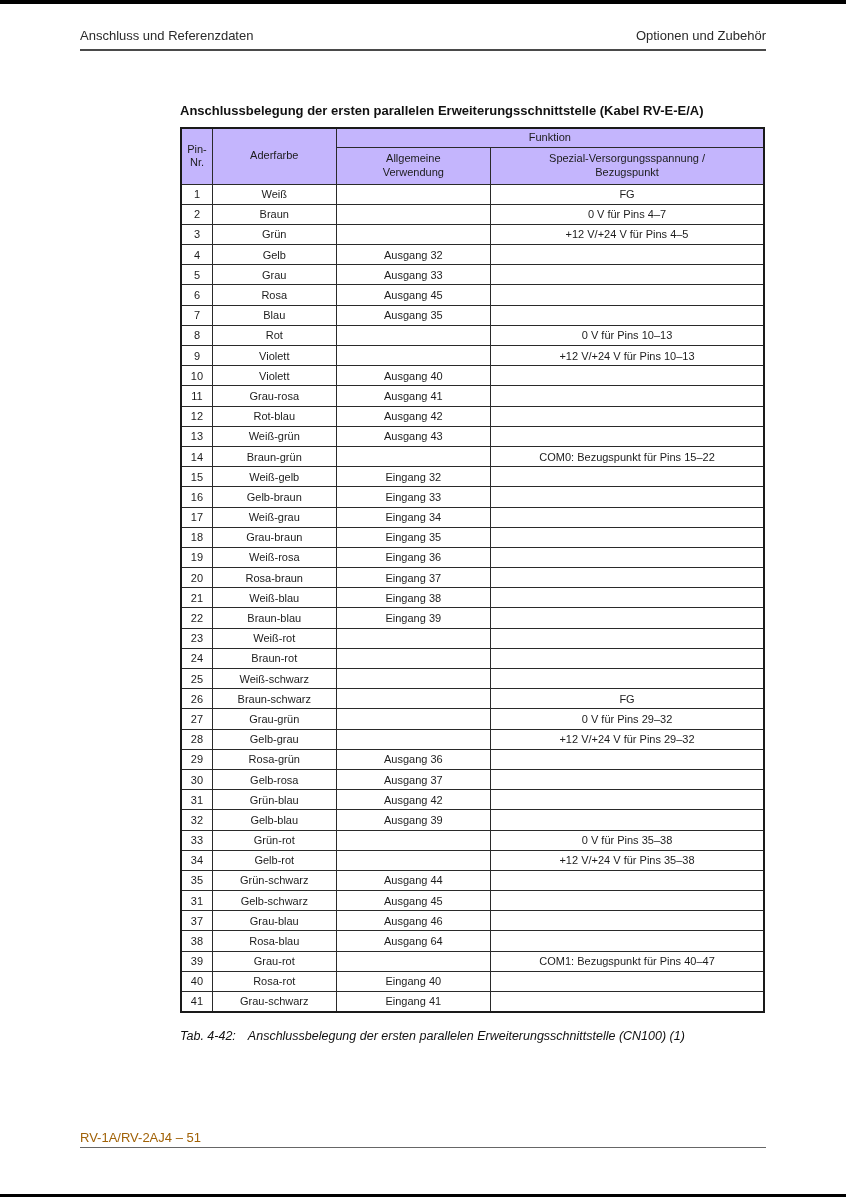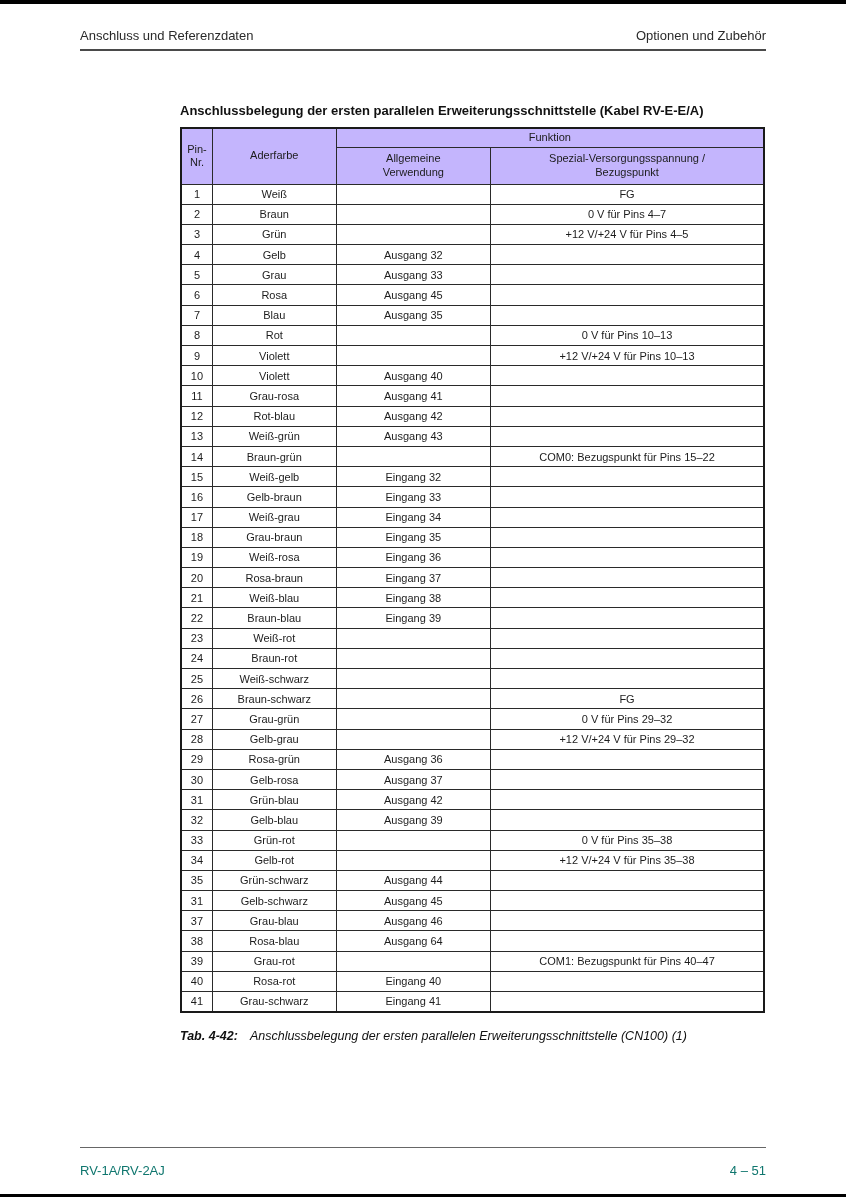--- a/index.html
+++ b/index.html
@@ -60,30 +60,30 @@
 
   .col-pin { width: 5.4%; }
   .col-color { width: 21.2%; }
   .col-general { width: 26.5%; }
   .col-special { width: 46.9%; }
 
   .caption {
     position: absolute; top: 1029px; left: 180px; width: 620px;
     font-size: 12.5px; font-style: italic; color: #111;
   }
-  .caption .cap-label { font-weight: bold; margin-right: 12px; }
+  .caption .cap-label { font-weight: normal; margin-right: 12px; }
 
   .footer-rule {
     position: absolute; top: 1147px; left: 80px; right: 80px;
     height: 1px; background: #666;
   }
   .page-footer {
-    position: absolute; top: 1163px; left: 80px; right: 80px;
-    display: flex; justify-content: space-between;
-    font-size: 13px; color: #0f766e;
+    position: absolute; top: 1130px; left: 80px; right: 80px;
+    display: flex; 
+    font-size: 13px; color: #a16207;
   }
 </style>
 </head>
 <body>
 
 <div class="scan-edge top"></div>
 
 <div class="page-header">
   <span>Anschluss und Referenzdaten</span>
   <span>Optionen und Zubehör</span>

